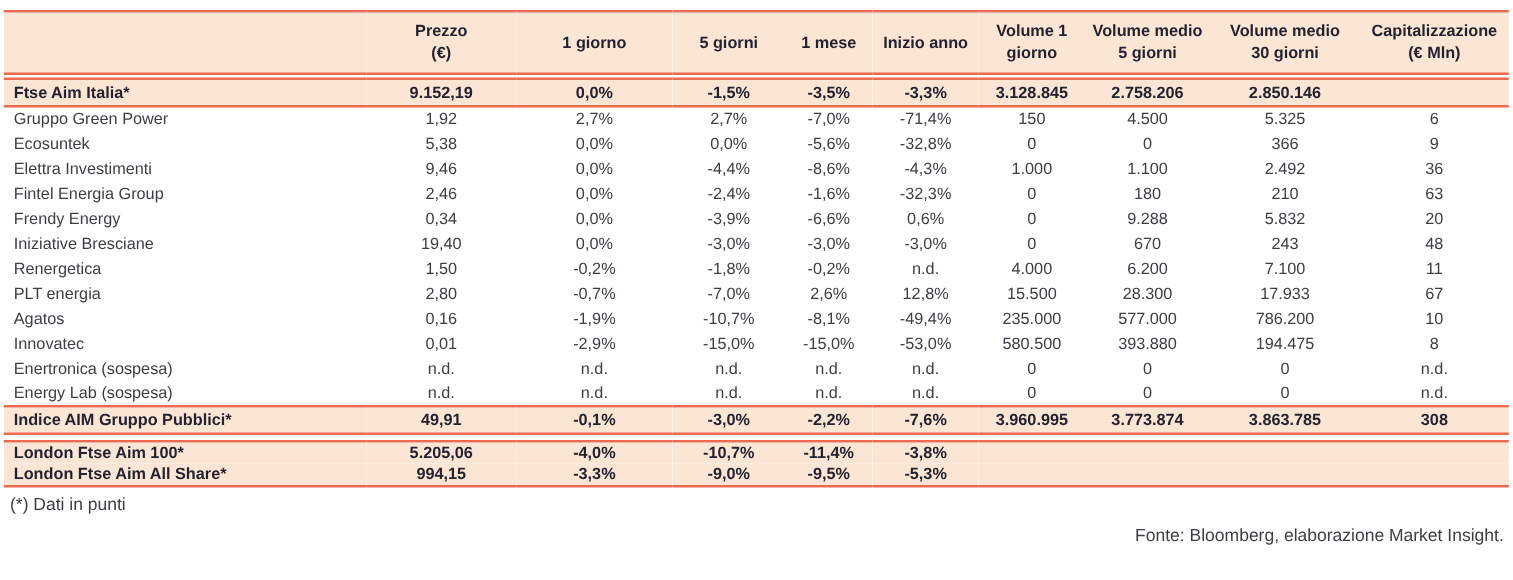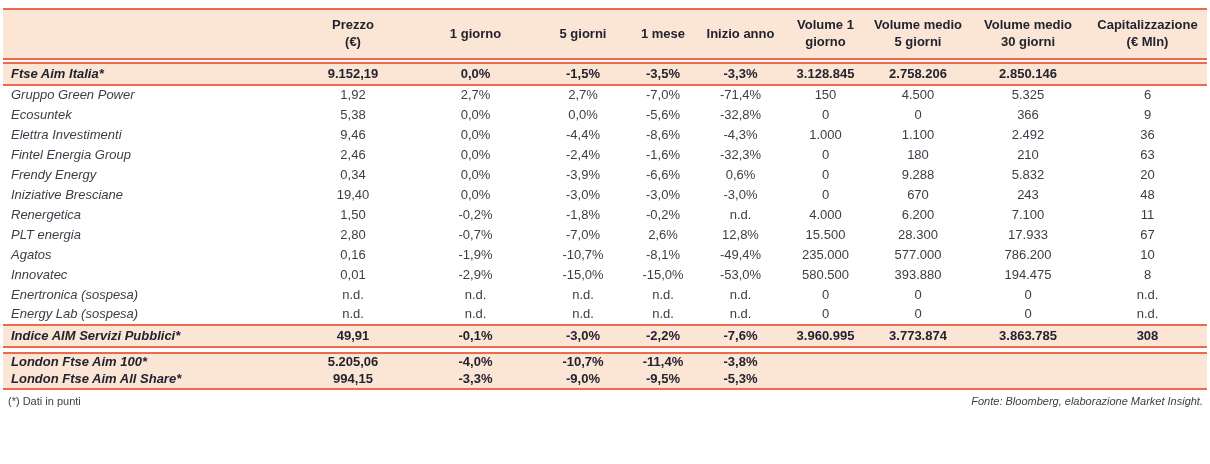--- a/index.html
+++ b/index.html
@@ -44,29 +44,29 @@
     border-bottom:2px solid var(--border);
     height:22px;
   }
   
   tr.lon td{
     background:var(--peach);font-weight:700;color:var(--dark);
     height:18px;
   }
   tr.lon-first td{border-top:2px solid var(--border);}
   tr.lon-last td{border-bottom:2px solid var(--border);}
-  td.name{text-align:left;padding-left:8px;font-style:italic;}
+  td.name{text-align:left;padding-left:8px;}
   td.val{text-align:center;}
   
   .footer{
     width:1204px;display:flex;justify-content:space-between;
-    align-items:flex-start;padding:5px 2px 0 5px;font-size:11px;
+    align-items:flex-start;padding:5px 2px 0 5px;font-size:14px;
     color:var(--text);
   }
-  .footer .source{font-style:italic;padding-right:2px;}
+  .footer .source{padding-right:2px;margin-top:25px;}
 </style>
 </head>
 <body>
 
 <div class="page">
   <table class="tbl">
     <colgroup>
       <col style="width:290px">
         <col style="width:120px">
         <col style="width:125px">
@@ -251,21 +251,21 @@
           <td class="val">n.d.</td>
           <td class="val">n.d.</td>
           <td class="val">n.d.</td>
           <td class="val">n.d.</td>
           <td class="val">0</td>
           <td class="val">0</td>
           <td class="val">0</td>
           <td class="val">n.d.</td>
         </tr>
         <tr class="hl">
-          <td class="name">Indice AIM Servizi Pubblici*</td>
+          <td class="name">Indice AIM Gruppo Pubblici*</td>
           <td class="val">49,91</td>
           <td class="val">-0,1%</td>
           <td class="val">-3,0%</td>
           <td class="val">-2,2%</td>
           <td class="val">-7,6%</td>
           <td class="val">3.960.995</td>
           <td class="val">3.773.874</td>
           <td class="val">3.863.785</td>
           <td class="val">308</td>
         </tr>

